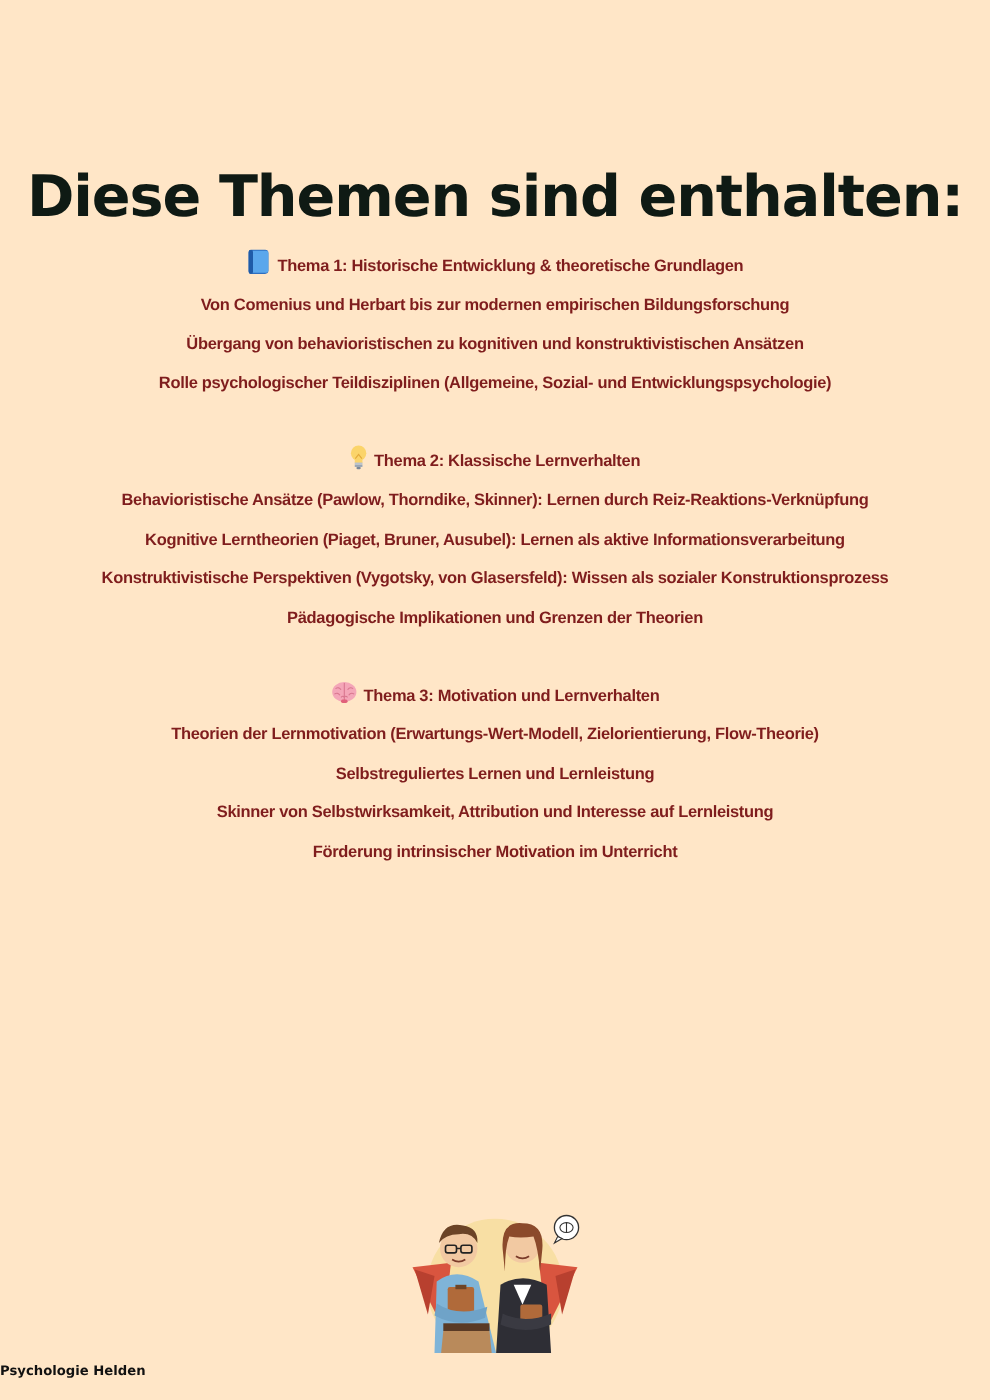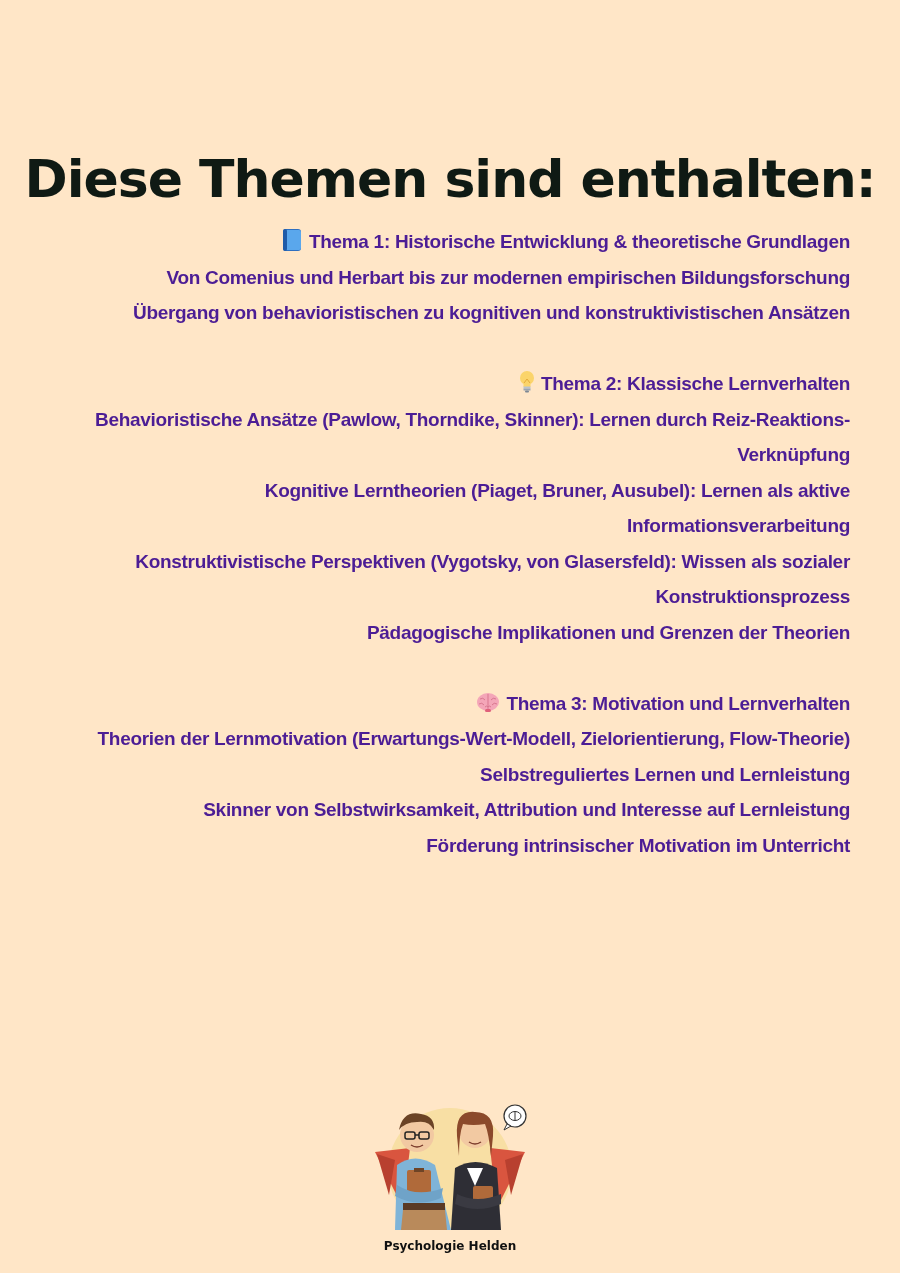--- a/index.html
+++ b/index.html
@@ -32,25 +32,25 @@
       font-size: 52px;
       color: #0F1A14;
       letter-spacing: -1px;
       line-height: 80px;
     }
     .content {
       position: absolute;
       top: 212px;
       left: 50px;
       width: 800px;
-      text-align: right;
-      color: #4c1d95;
+      text-align: center;
+      color: #7f1d1d;
       font-family: "Liberation Sans", sans-serif;
       font-weight: bold;
-      font-size: 19px;
+      font-size: 15px;
       line-height: 35.5px;
       letter-spacing: -0.3px;
     }
     .section { margin: 0; }
     .section + .section { margin-top: 35.5px; }
     .line { display: block; }
     .icon {
       display: inline-block;
       vertical-align: -4px;
       margin-right: 6px;
@@ -61,21 +61,20 @@
       left: 355px;
       top: 1078px;
       width: 190px;
       height: 140px;
     }
     .logo-caption {
       position: absolute;
       left: 0;
       top: 1227px;
       width: 900px;
-      text-align: center;
       font-family: "DejaVu Sans", sans-serif;
       font-weight: bold;
       font-size: 12px;
       color: #111111;
     }
   </style>
 </head>
 <body>
 
 <div class="page">
@@ -89,20 +88,21 @@
         <span class="icon">
           <svg width="22" height="24" viewBox="0 0 22 24">
             <rect x="2" y="1" width="18" height="22" rx="3" fill="#2E6FC0"></rect>
             <rect x="4" y="2" width="16" height="20" rx="2" fill="#5AA7EC"></rect>
             <rect x="2" y="1" width="4" height="22" rx="2" fill="#1F5BA8"></rect>
           </svg>
         </span><span>Thema 1: Historische Entwicklung &amp; theoretische Grundlagen</span>
       </span>
       <span class="line">Von Comenius und Herbart bis zur modernen empirischen Bildungsforschung</span>
       <span class="line">Übergang von behavioristischen zu kognitiven und konstruktivistischen Ansätzen</span>
+      <span class="line">Rolle psychologischer Teildisziplinen (Allgemeine, Sozial- und Entwicklungspsychologie)</span>
     </div>
 
     <div class="section">
       <span class="line">
         <span class="icon">
           <svg width="16" height="24" viewBox="0 0 16 24">
             <circle cx="8" cy="8" r="7" fill="#FBD46A"></circle>
             <path d="M5 13 L8 9 L11 13" stroke="#E3A93A" stroke-width="1" fill="none"></path>
             <rect x="4.5" y="14" width="7" height="3" fill="#FBD46A"></rect>
             <rect x="4.5" y="16.5" width="7" height="2" fill="#B9C3CF"></rect>

